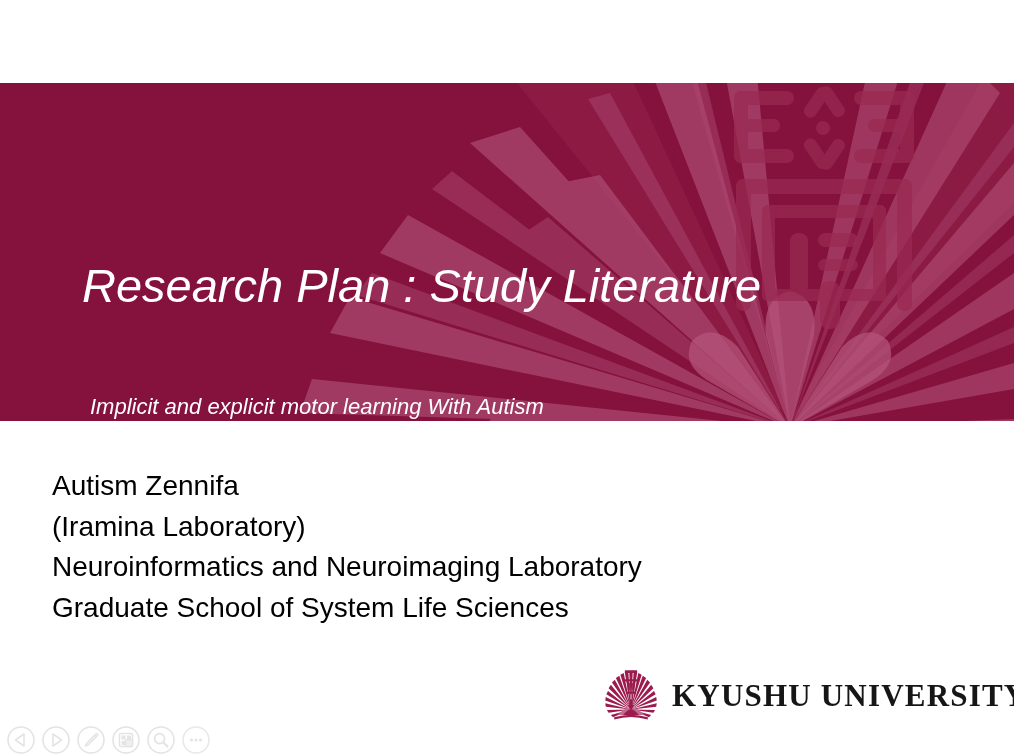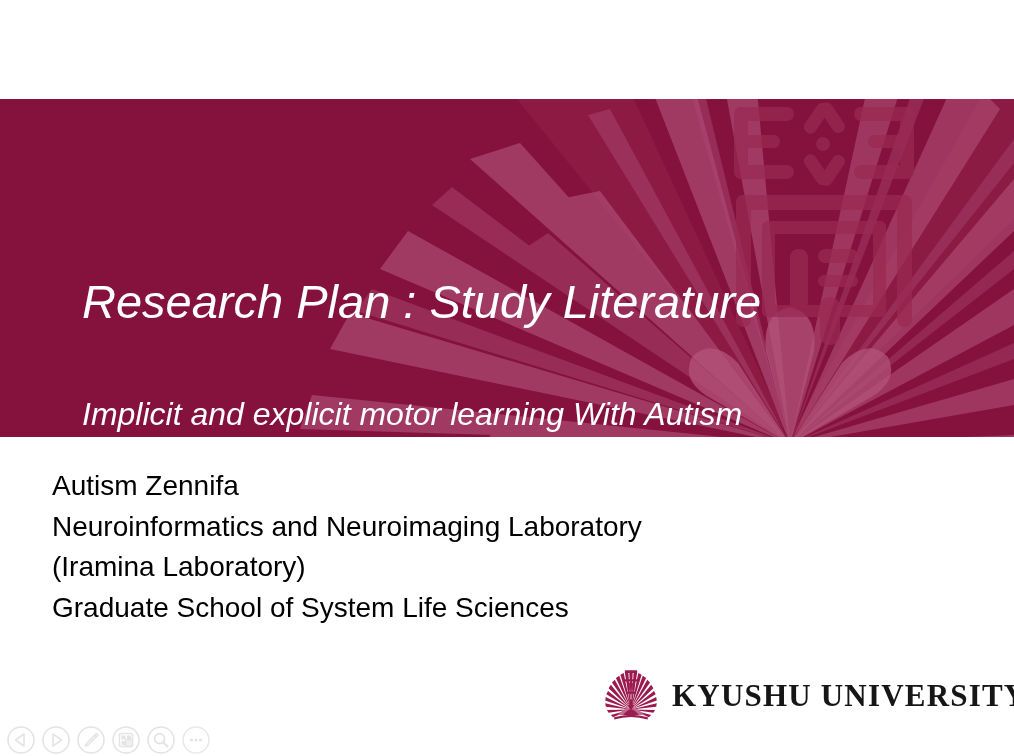--- a/index.html
+++ b/index.html
@@ -21,21 +21,21 @@
     left: 0; top: 0;
     width: 1014px;
     height: 756px;
     background: #ffffff;
   }
 
   
   #banner {
     position: absolute;
     left: 0;
-    top: 99px;
+    top: 83px;
     width: 1014px;
     height: 338px;
     background: #b91c1c;
     overflow: hidden;
   }
   #banner-art {
     position: absolute;
     left: 0; top: 0;
     width: 1014px;
     height: 338px;
@@ -65,24 +65,24 @@
     position: absolute;
     left: 82px;
     top: 294px;
     width: 800px;
     z-index: 5;
   }
   .subtitle-line {
     font-family: "Liberation Sans", sans-serif;
     font-style: italic;
     font-weight: normal;
-    font-size: 32px;
+    font-size: 22px;
     line-height: 43px;
     color: #ffffff;
-    margin: 0;
+    margin: 8px;
     white-space: nowrap;
   }
 
   
   #body-block {
     position: absolute;
     left: 52px;
     top: 466px;
     width: 860px;
   }
@@ -247,22 +247,22 @@
     </div>
 
     <div id="subtitle-block">
       <p class="subtitle-line">Implicit and explicit motor learning With Autism</p>
       <p class="subtitle-line">Spectrum Disorder</p>
     </div>
   </div>
 
   <div id="body-block">
     <p class="body-line">Autism Zennifa</p>
+    <p class="body-line">(Iramina Laboratory)</p>
     <p class="body-line">Neuroinformatics and Neuroimaging Laboratory</p>
-    <p class="body-line">(Iramina Laboratory)</p>
     <p class="body-line">Graduate School of System Life Sciences</p>
   </div>
 
   <div id="kyushu-logo">
     <svg id="kyushu-mark" viewBox="0 0 100 100">
       <g fill="#9b1b4e">
 
         <g>
           <polygon points="50,74 47,6 53,6"></polygon>
           <polygon points="50,74 39,8 45,7"></polygon>

